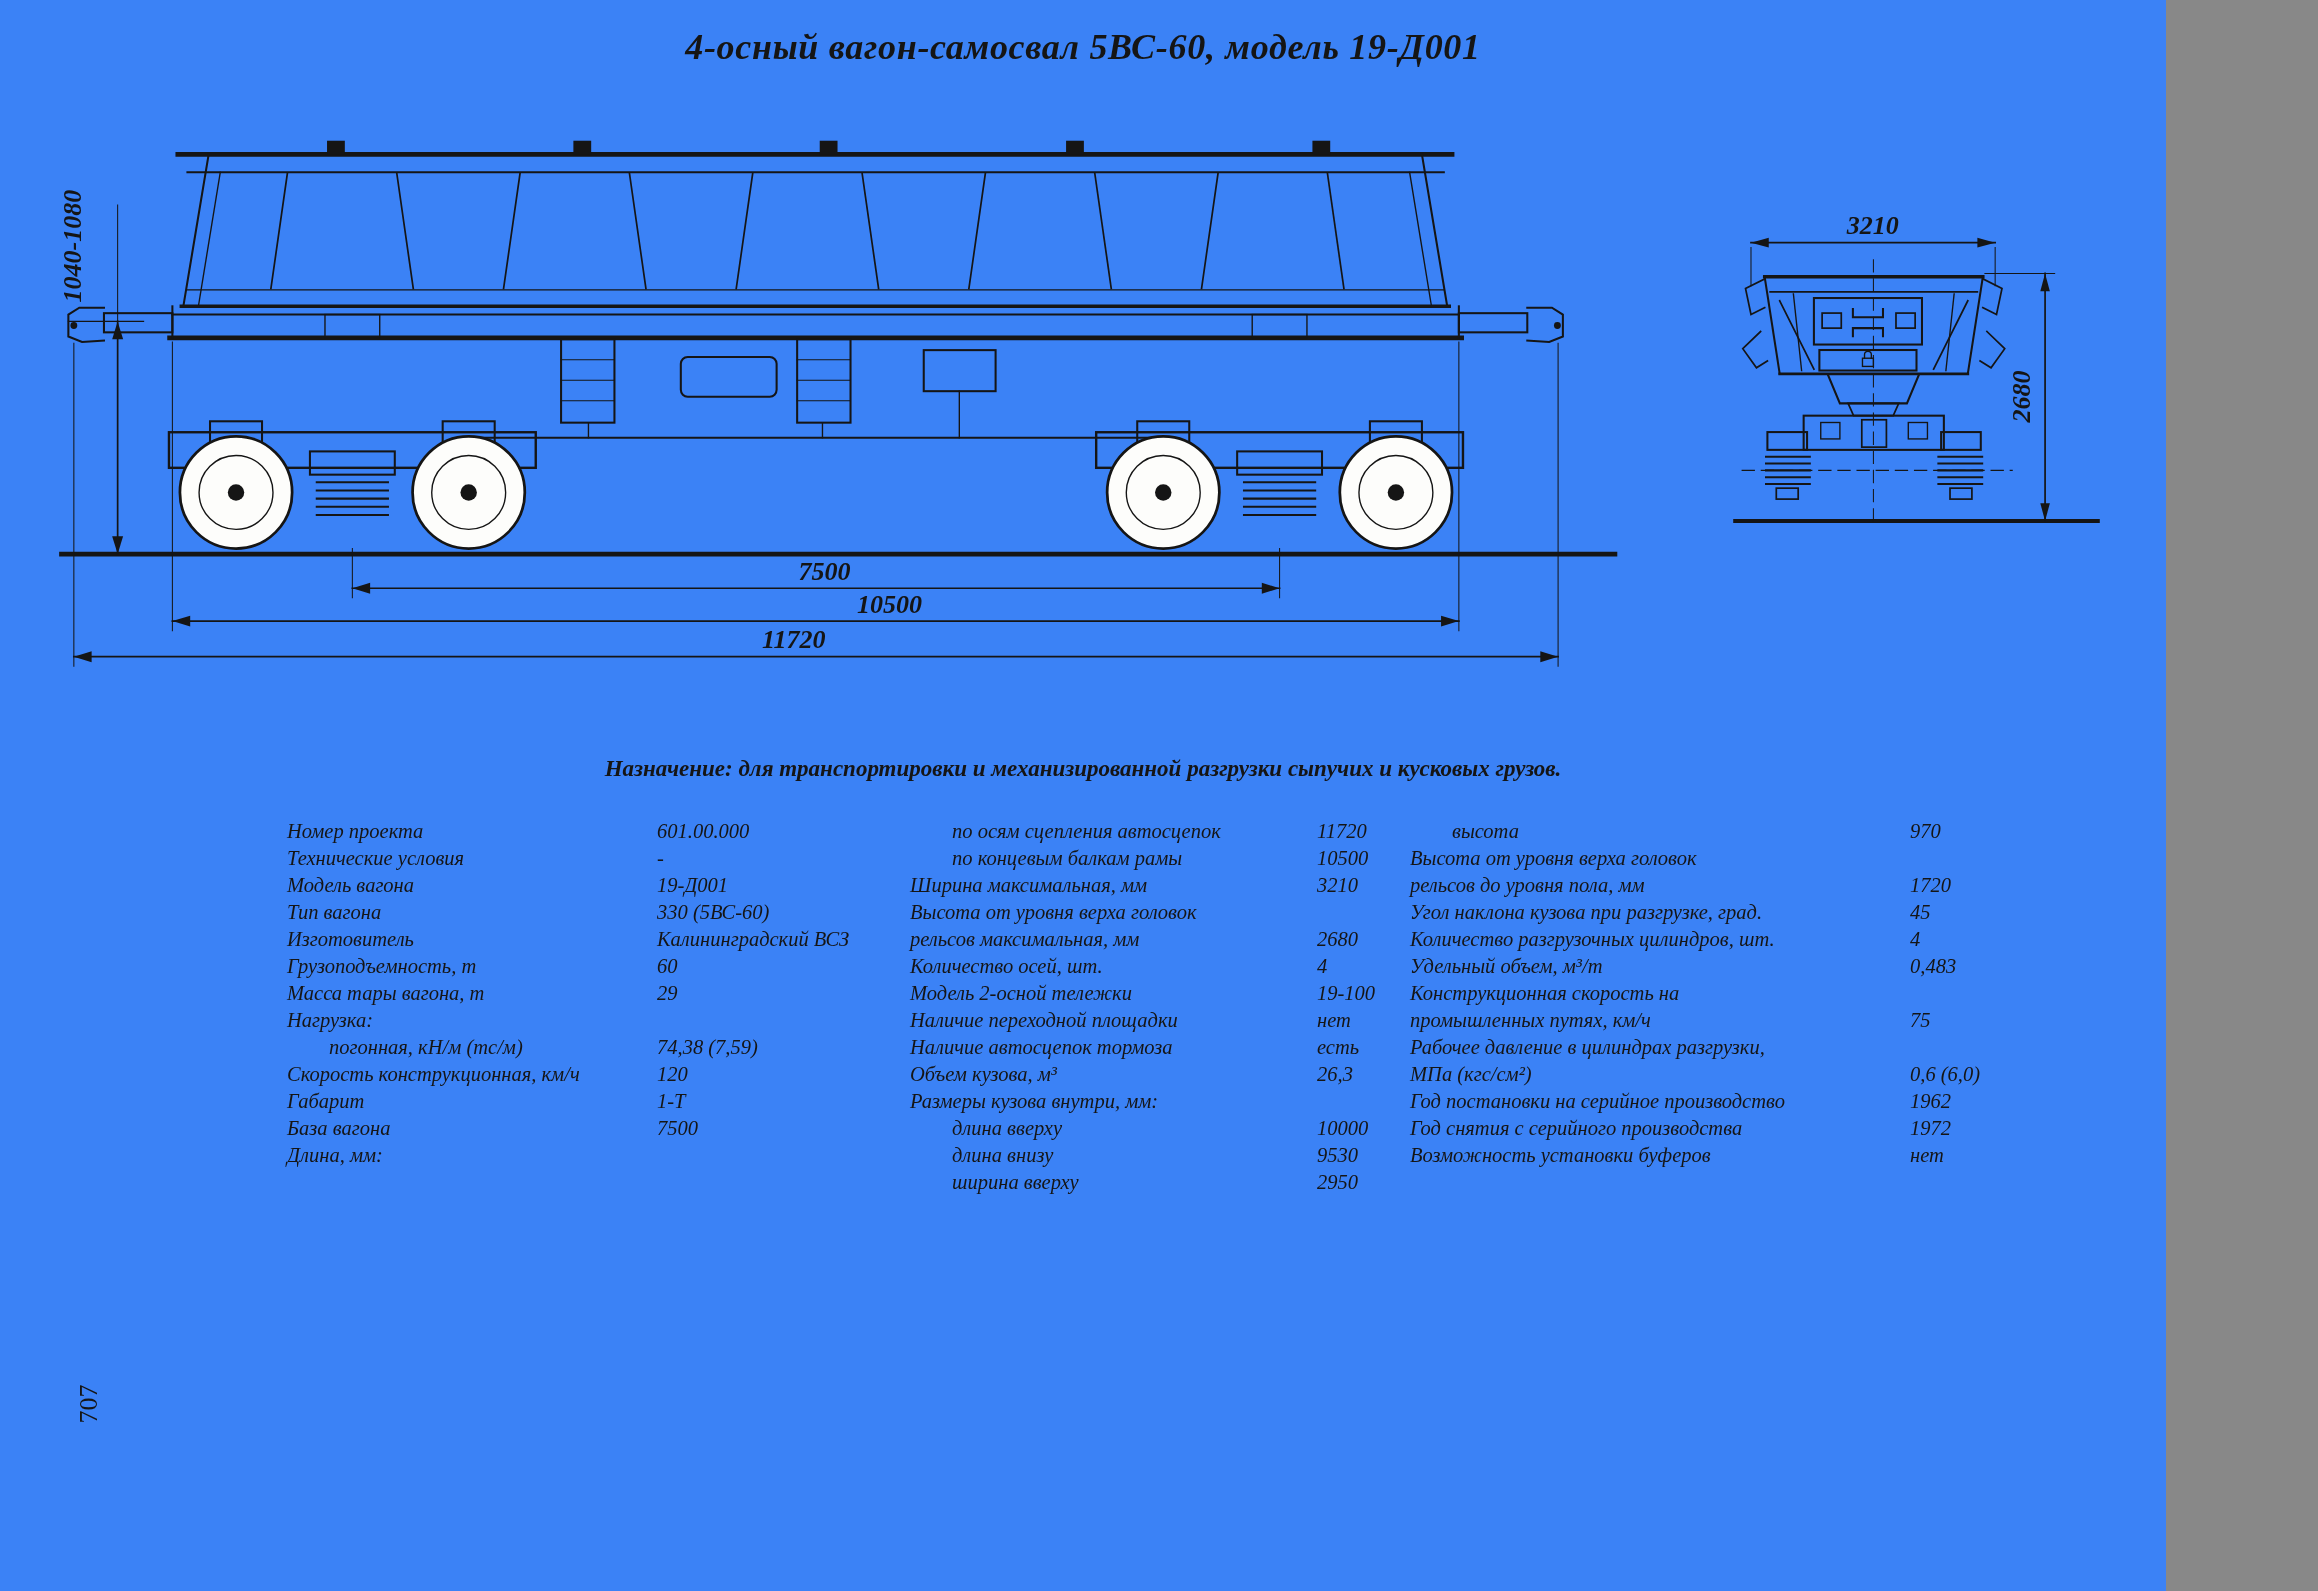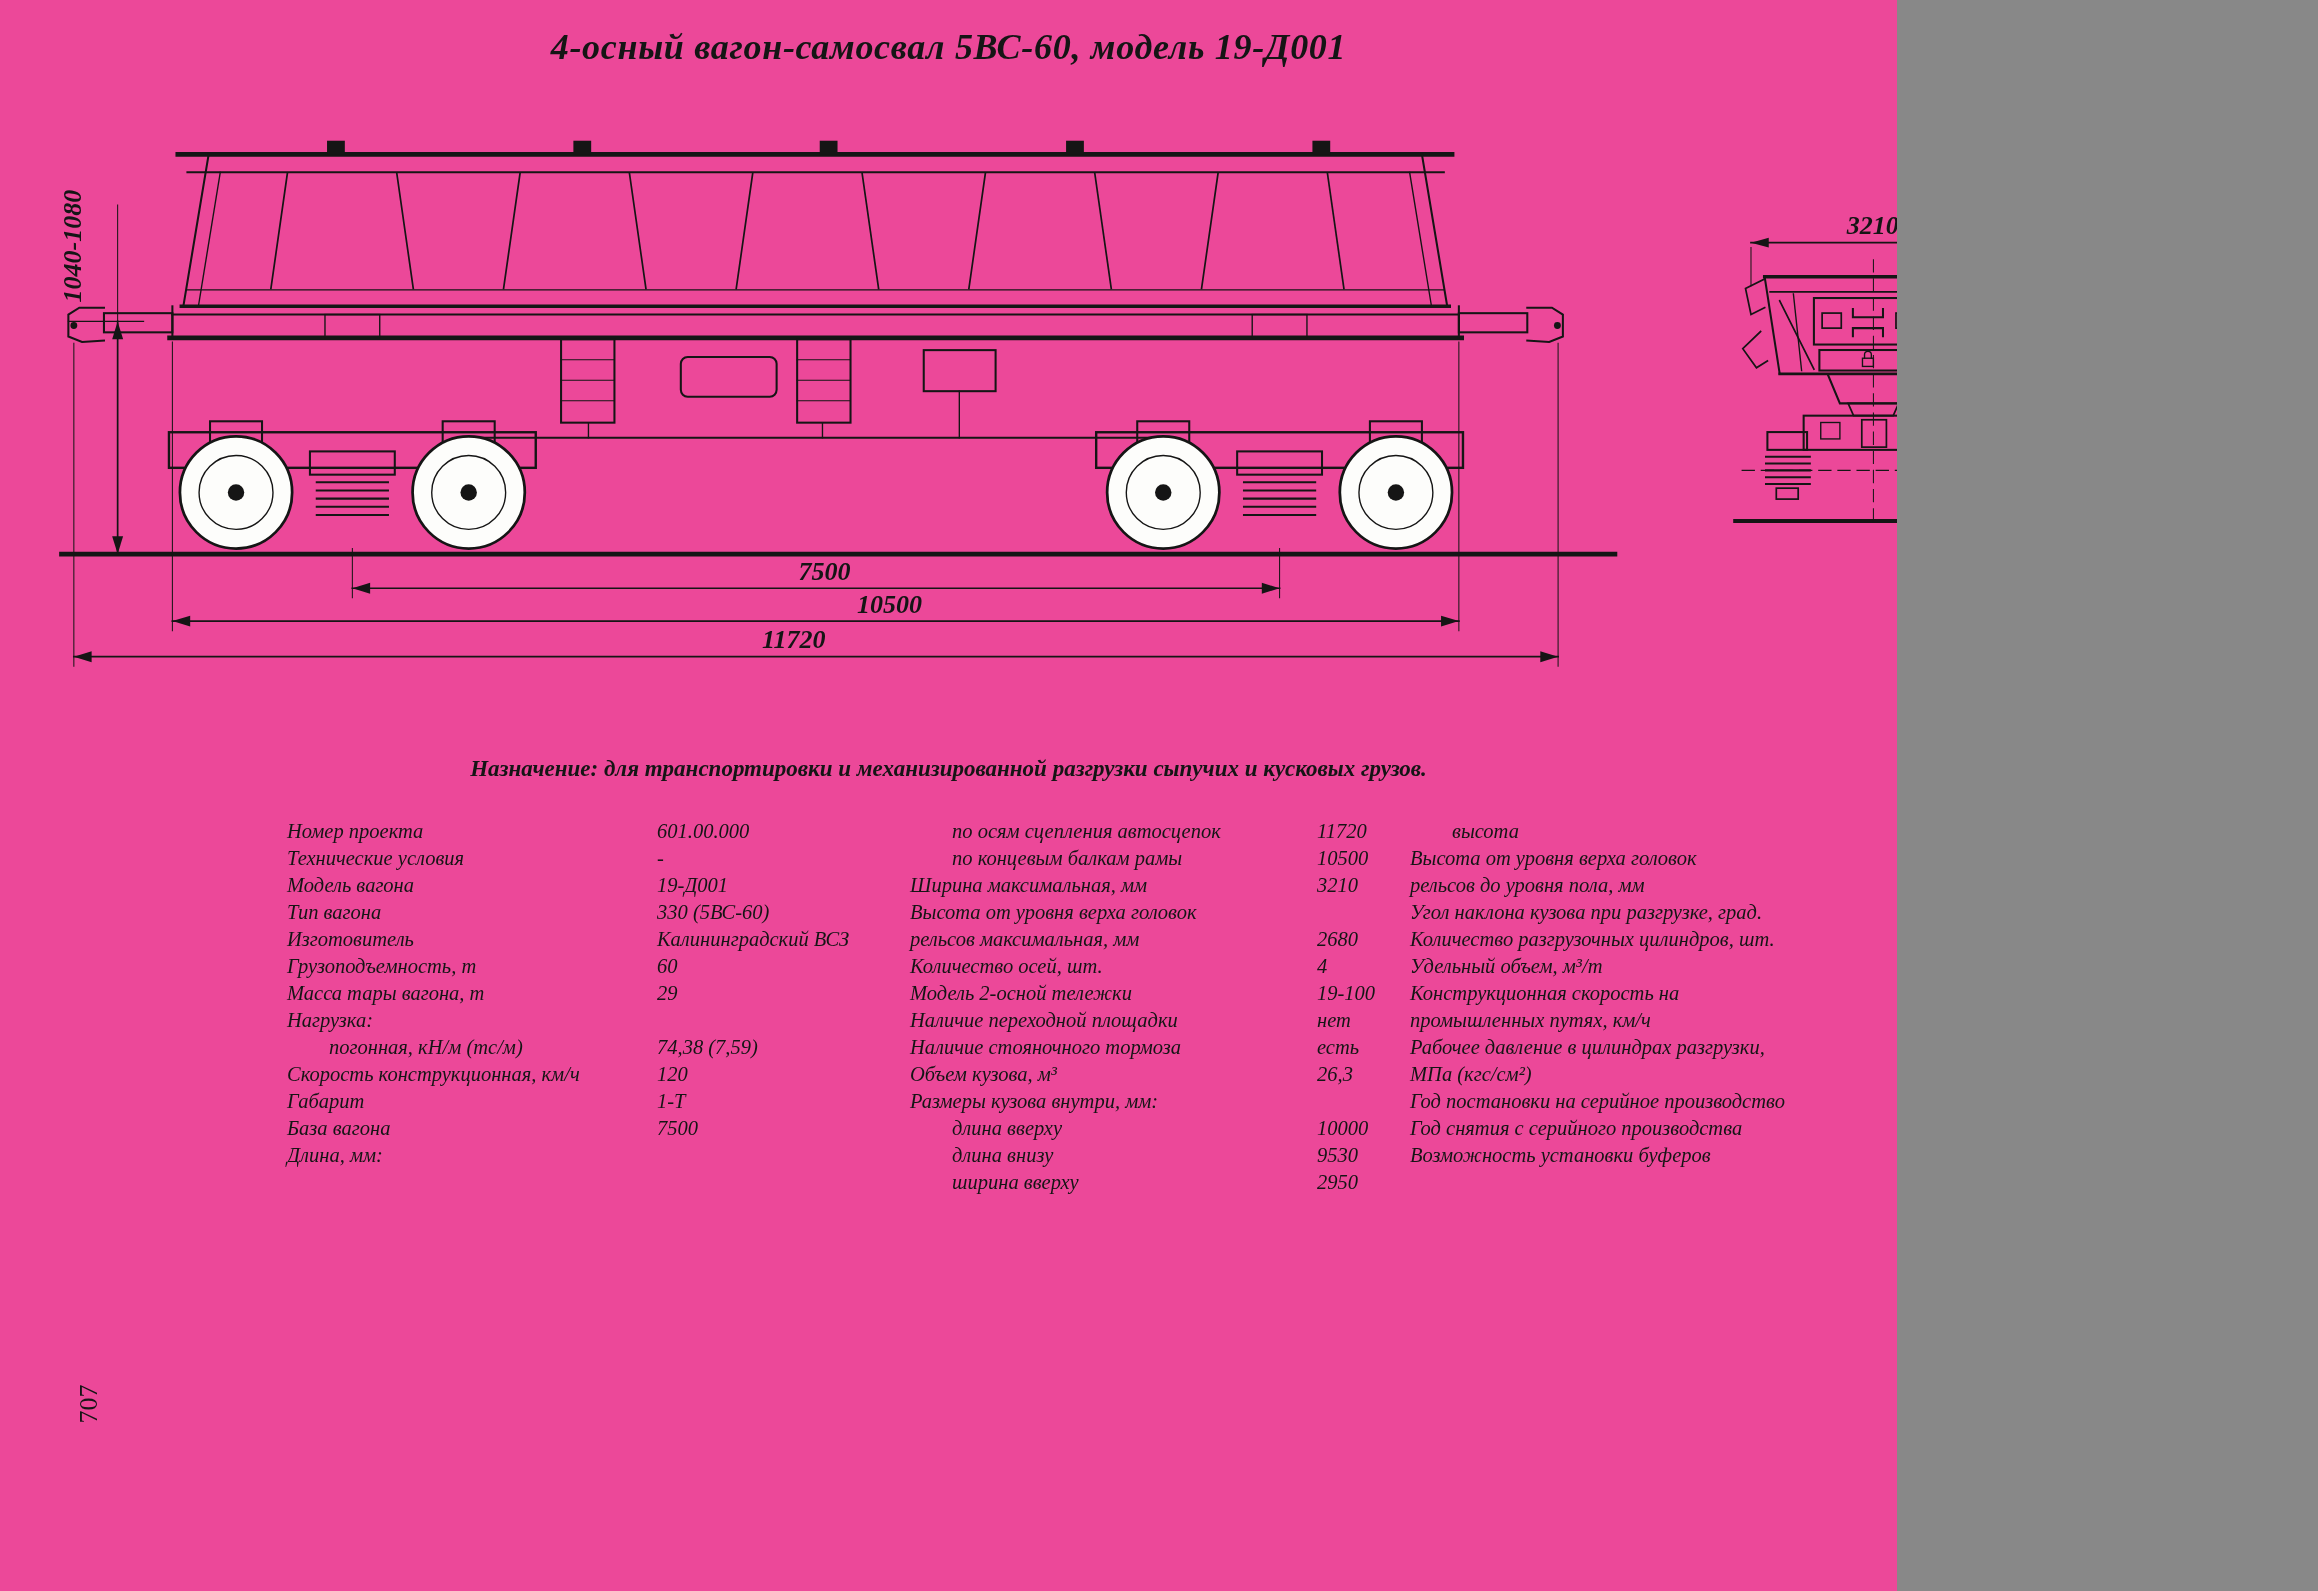--- a/index.html
+++ b/index.html
@@ -1,18 +1,18 @@
 <!DOCTYPE html>
 <html style="font-size:11px"><head>
 <meta charset="utf-8">
 <style>
   html,body{margin:0;padding:0;background:#888;}
   #page{
-    position:relative;width:1897px;height:1591px;
-    background:#ec4899;color:#151515;
+    position:relative;width:2166px;height:1591px;
+    background:#3b82f6;color:#151515;
     font-family:"Liberation Serif", serif;
     overflow:hidden;
   }
   .title{
     position:absolute;top:26px;left:0;width:100%;
     text-align:center;font-size:36px;font-weight:bold;font-style:italic;
     letter-spacing:0.7px;
   }
   .purpose{
     position:absolute;top:756px;left:0;width:100%;
@@ -339,21 +339,21 @@
       </div>
     <div class="sr">
         <span class="sl">Модель 2-осной тележки</span>
         <span class="sv">19-100</span>
       </div>
     <div class="sr">
         <span class="sl">Наличие переходной площадки</span>
         <span class="sv">нет</span>
       </div>
     <div class="sr">
-        <span class="sl">Наличие стояночного тормоза</span>
+        <span class="sl">Наличие автосцепок тормоза</span>
         <span class="sv">есть</span>
       </div>
     <div class="sr">
         <span class="sl">Объем кузова, м³</span>
         <span class="sv">26,3</span>
       </div>
     <div class="sr">
         <span class="sl">Размеры кузова внутри, мм:</span>
         <span class="sv"></span>
       </div>

